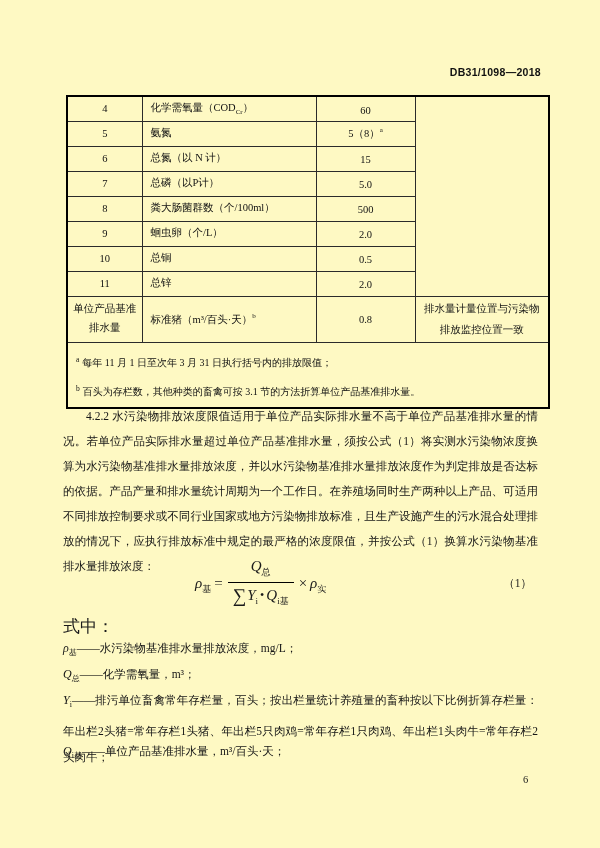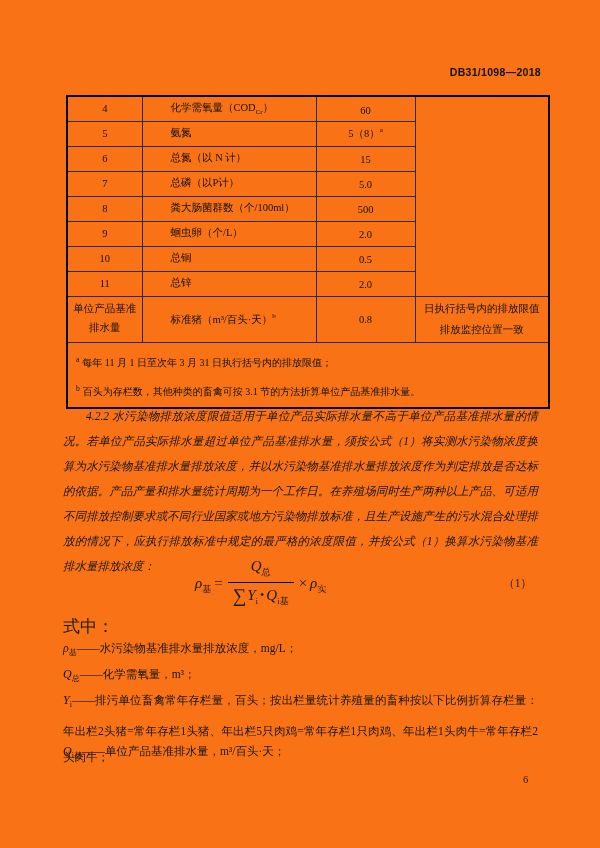--- a/index.html
+++ b/index.html
@@ -1,43 +1,43 @@
 <!DOCTYPE html>
 <html><head>
 <meta charset="utf-8">
 <style>
   * { margin:0; padding:0; box-sizing:border-box; }
   html,body { background:#f6f6f6; }
   body { width:600px; height:848px; font-family:"Liberation Serif","DejaVu Serif",serif; color:#1a1a1a; }
-  .page { position:relative; width:600px; height:848px; background:#f97316; overflow:hidden; }
+  .page { position:relative; width:600px; height:848px; background:#fef9c3; overflow:hidden; }
 
   
   .doc-header { position:absolute; top:66px; left:0; width:541px; text-align:right;
     font-family:"Liberation Sans","DejaVu Sans",sans-serif; font-size:10.5px; font-weight:bold;
     letter-spacing:.3px; color:#111; }
 
   
   table.limits { position:absolute; left:66px; top:95px; width:482px; border-collapse:collapse;
     table-layout:fixed; font-size:10.5px; color:#111; border:2px solid #000; }
   table.limits td { border:1px solid #2b2b2b; text-align:center; vertical-align:middle; padding:0; }
   table.limits tr.data-row { height:25px; }
-  table.limits td.c2 { text-align:left; padding-left:28px; }
+  table.limits td.c2 { text-align:left; padding-left:8px; }
   table.limits sub.chem { font-size:7px; }
   table.limits sup.fmark { font-size:7px; }
   tr.baseline-row { height:46px; }
   tr.baseline-row .stack div { line-height:19px;font-family:Liberation Mono, monospace; }
   tr.baseline-row td.c4 div { line-height:21px; }
   tr.footnote-row { height:48px; }
   td.footnote-cell { text-align:left !important; padding:4px 8px 2px 8px !important; font-size:10px; }
   td.footnote-cell .fn-line { line-height:26px; }
   td.footnote-cell sup { font-size:7.5px; margin-right:3px; }
 
   
   .para { position:absolute; left:63px; top:404px; width:475px; font-size:11.5px; line-height:25px;
-    text-align:justify; text-indent:2em; color:#151515;font-style:italic; }
+    text-align:justify; text-indent:2em; color:#151515; }
 
   
   .formula-row { position:absolute; left:63px; top:551px; width:475px; height:64px; }
   .formula { position:absolute; left:132px; top:6px; font-size:15px; white-space:nowrap; }
   .formula .var { font-style:italic; }
   .formula sub { font-size:9px; font-style:normal; }
   .formula .op { font-style:normal; padding:0 3px; }
   .formula .dot { padding:0 2px; font-size:12px; vertical-align:1px; }
   .frac { display:inline-flex; flex-direction:column; align-items:center; vertical-align:middle; margin:0 2px; }
   .frac .num { padding:0 4px 1px 4px; line-height:18px; }
@@ -112,21 +112,21 @@
         <td class="c3"><span>2.0</span><sup class="fmark"></sup></td>
       </tr>
       <tr class="baseline-row">
         <td class="c1 stack">
           <div>单位产品基准</div>
           <div>排水量</div>
         </td>
         <td class="c2"><span>标准猪（m³/百头·天）</span><sup class="fmark">b</sup></td>
         <td class="c3">0.8</td>
         <td class="c4">
-          <div>日执行括号内的排放限值</div>
+          <div>排水量计量位置与污染物</div>
           <div>排放监控位置一致</div>
         </td>
       </tr>
       <tr class="footnote-row">
         <td class="footnote-cell" colspan="4">
           <div class="fn-line"><sup>a</sup><span>每年 11 月 1 日至次年 3 月 31 日执行括号内的排放限值；</span></div>
           <div class="fn-line"><sup>b</sup><span>百头为存栏数，其他种类的畜禽可按 3.1 节的方法折算单位产品基准排水量。</span></div>
         </td>
       </tr>
     </tbody>

